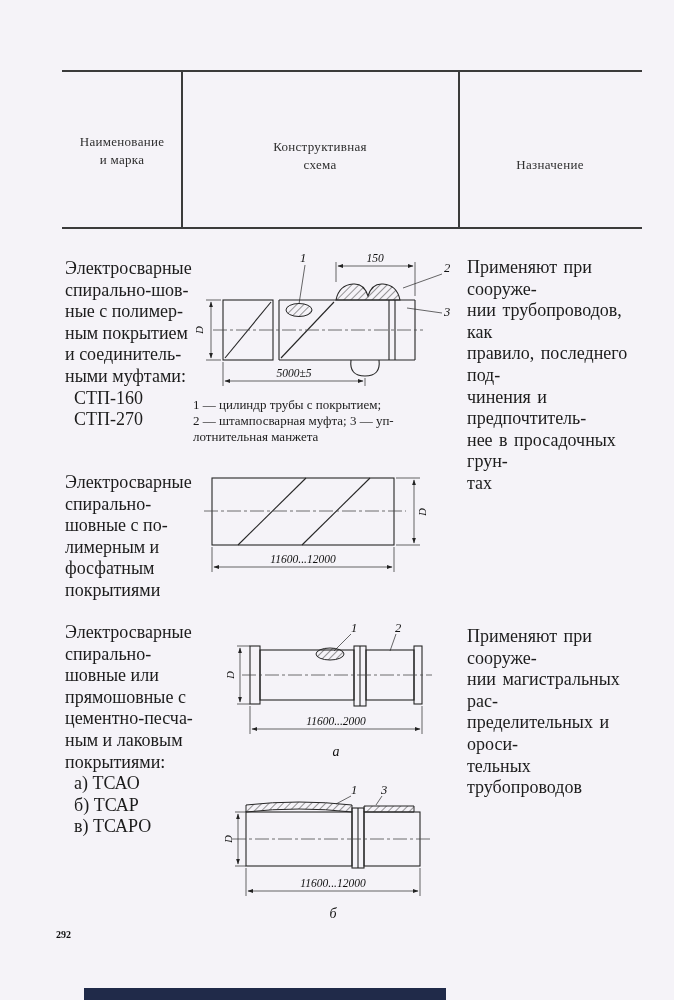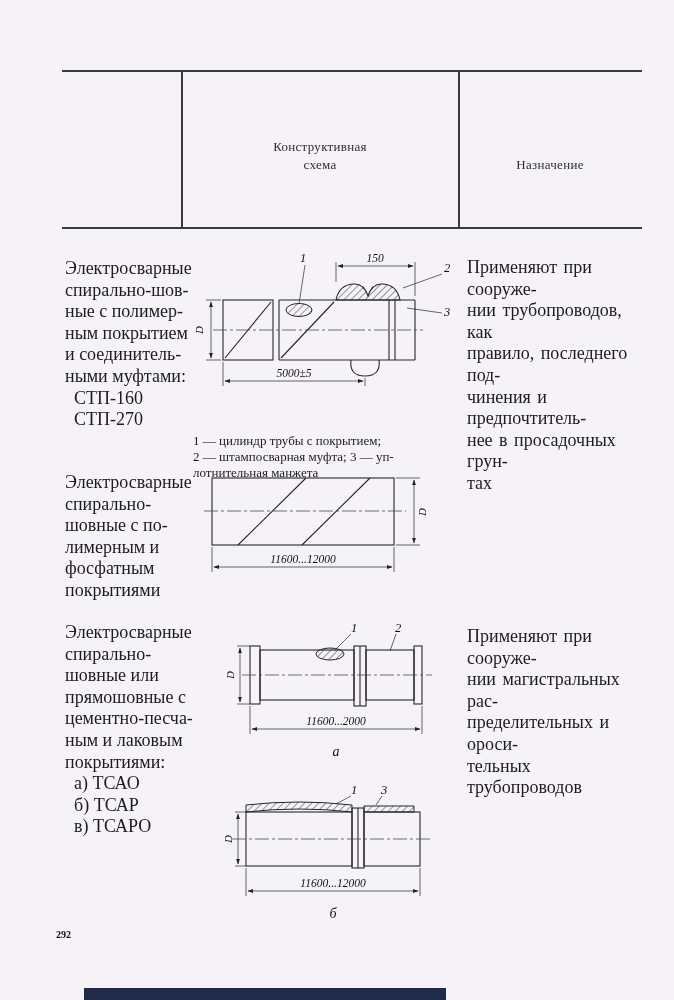--- a/index.html
+++ b/index.html
@@ -3,21 +3,21 @@
 <meta charset="utf-8">
 <style>
   * { margin:0; padding:0; box-sizing:border-box; }
   html,body { width:674px; height:1000px; }
   body { position:relative; background:#e9e7ee; font-family:"Liberation Serif", serif; }
   .sheet { position:absolute; inset:0; background:#f5f3f8; color:#1d1d1d; overflow:hidden; }
   .rule { position:absolute; background:#3b3b3b; }
   .hdr { position:absolute; text-align:center; white-space:pre-line; font-size:13px; line-height:1.35; color:#2e2e2e; letter-spacing:.3px; }
   .cell-text { position:absolute; white-space:pre-wrap; font-size:18px; line-height:1.2; color:#1c1c1c; }
   .purpose { word-spacing:2px; }
-  .caption { position:absolute; white-space:pre-wrap; font-size:13px; line-height:1.22; color:#1c1c1c;margin-top:36px; }
+  .caption { position:absolute; white-space:pre-wrap; font-size:13px; line-height:1.22; color:#1c1c1c; }
   .pagenum { position:absolute; font-weight:bold; font-size:10px; color:#101010; }
   .footer-bar { position:absolute; background:#202a49; }
   svg { position:absolute; overflow:visible; }
   svg .ln   { stroke:#262626; stroke-width:1.1; fill:none; }
   svg .thin { stroke:#262626; stroke-width:.7;  fill:none; }
   svg .cl   { stroke:#4a4a4a; stroke-width:.8;  fill:none; stroke-dasharray:14 3 3 3; }
   svg .dim  { font:italic 11.5px "Liberation Serif", serif; fill:#111; }
   svg .lbl  { font:italic 12.5px "Liberation Serif", serif; fill:#111; }
   svg .sub  { font:italic 14px   "Liberation Serif", serif; fill:#111; }
   svg .dia  { font:italic 10.5px "Liberation Serif", serif; fill:#111; }
@@ -25,20 +25,22 @@
 </head>
 <body>
 
 <div class="sheet">
 
   <div class="rule" style="left:62px;top:70px;width:580px;height:2px"></div>
   <div class="rule" style="left:62px;top:227px;width:580px;height:2px"></div>
   <div class="rule" style="left:181px;top:70px;width:2px;height:159px"></div>
   <div class="rule" style="left:458px;top:70px;width:2px;height:159px"></div>
 
+  <div class="hdr" style="left:66px;top:133px;width:112px">Наименование
+и марка</div>
   <div class="hdr" style="left:245px;top:138px;width:150px">Конструктивная
 схема</div>
   <div class="hdr" style="left:485px;top:156px;width:130px">Назначение</div>
 
   <div class="cell-text" style="left:65px;top:258px;width:132px">Электросварные
 спирально-шов-
 ные с полимер-
 ным покрытием
 и соединитель-
 ными муфтами:

